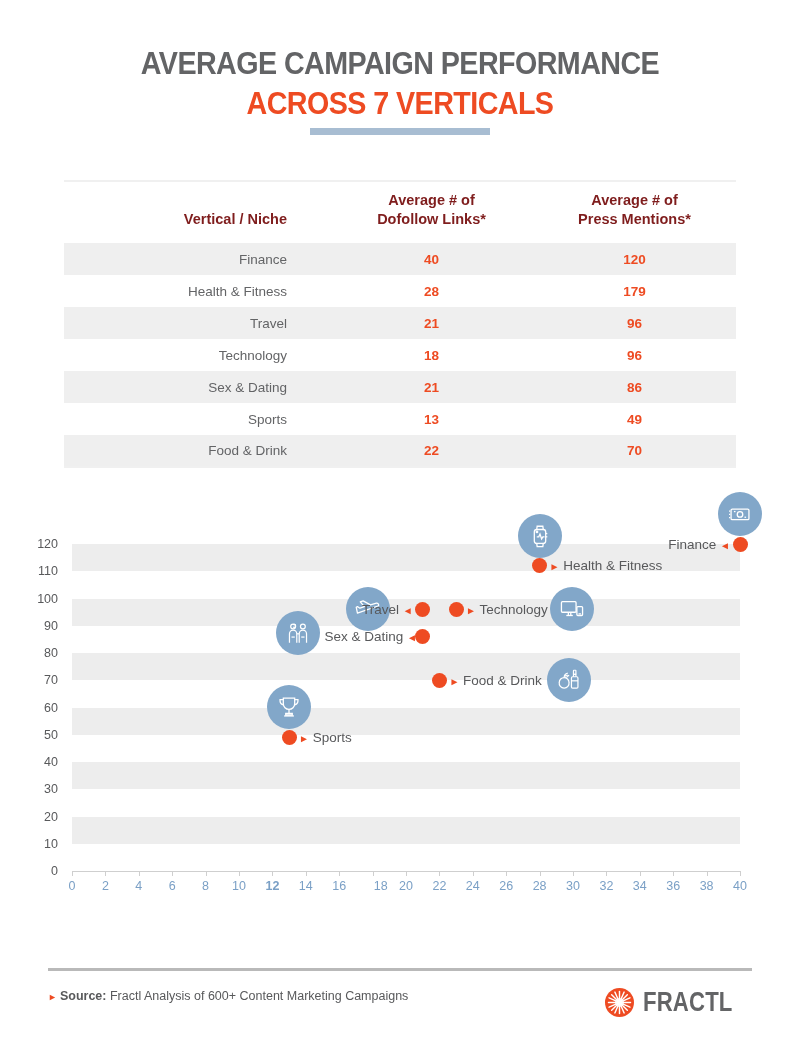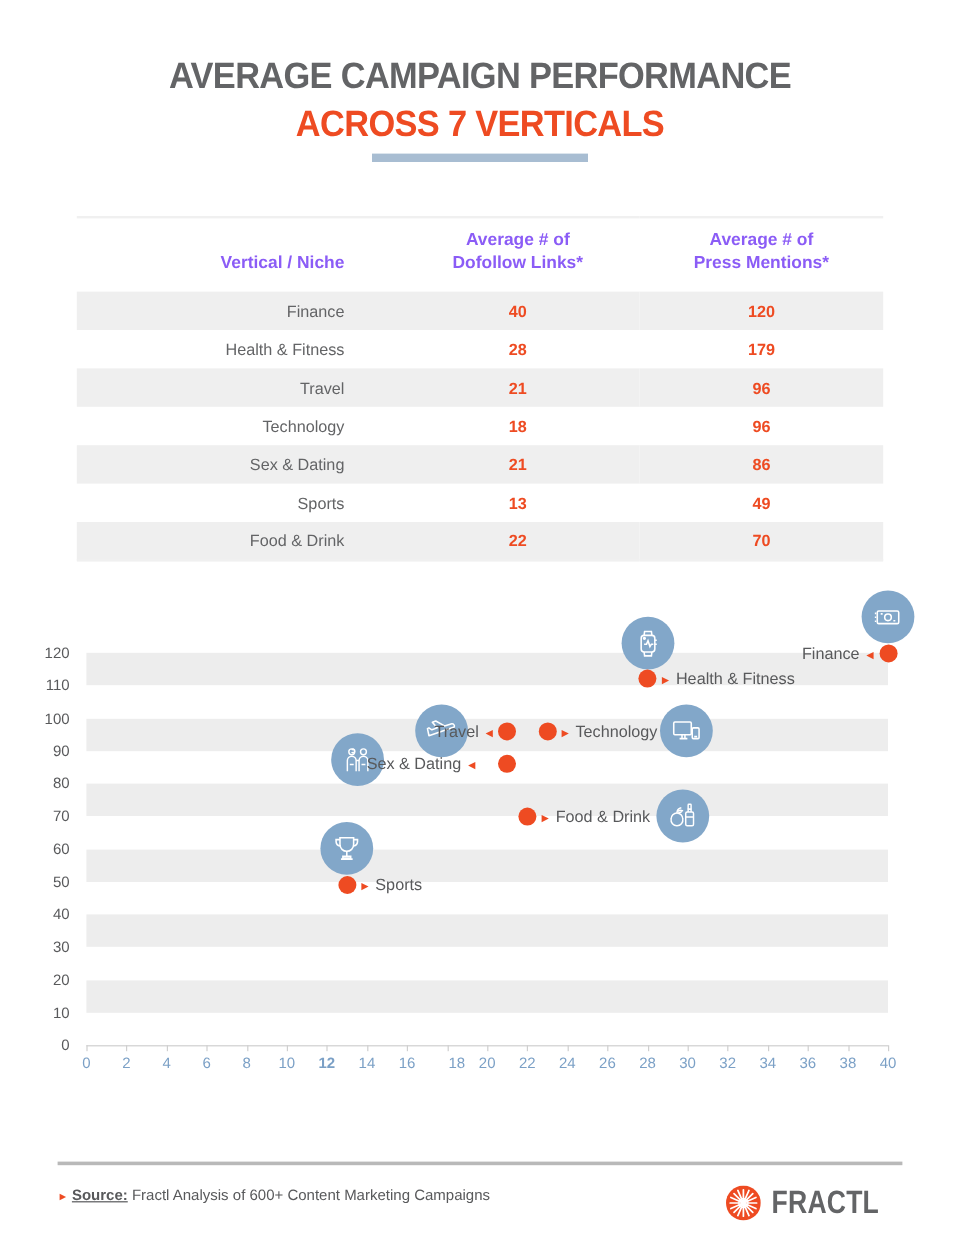--- a/index.html
+++ b/index.html
@@ -40,21 +40,21 @@
     height: 7px;
     background: #a8bdd2;
   }
 
   
   .table-wrap { position: absolute; top: 180px; left: 64px; width: 672px; }
   .tbl { width: 100%; border-collapse: collapse; }
   .tbl .toprule td { border-top: 2px solid #f0f0f0; height: 2px; padding: 0; }
   .tbl .botrule td { border-top: 2px solid #f0f0f0; height: 2px; padding: 0; }
   .tbl th {
-    color: #8b5cf6;
+    color: #7f1d1d;
     font-size: 14.5px;
     font-weight: bold;
     line-height: 19px;
     padding: 8px 0 14px 0;
     vertical-align: bottom;
   }
   .tbl th.c1 { width: 266px; text-align: right; padding-right: 43px; }
   .tbl th.c2 { width: 203px; text-align: center; }
   .tbl th.c3 { width: 203px; text-align: center; }
   .tbl td { font-size: 13.5px; height: 32px; }
@@ -162,21 +162,21 @@
     background: #b9b9b9;
   }
   .foot { position: absolute; left: 48px; top: 986px; width: 560px; }
   .foot-line {
     font-size: 12.5px;
     color: #58595b;
     line-height: 20px;
     white-space: nowrap;
   }
   .foot-line .bullet { color: #ee4b22; font-size: 9px; margin-right: 3px; }
-  .foot-line b { font-weight: bold; text-decoration: underline; }
+  .foot-line b { font-weight: bold; }
   .logo {
     position: absolute;
     right: 48px; top: 988px;
     display: flex; align-items: center; gap: 9px;
   }
   .logo-mark { width: 29px; height: 29px; }
   .logo-text {
     font-size: 27px;
     font-weight: bold;
     color: #636466;
@@ -323,21 +323,21 @@
             <svg viewBox="0 0 32 32" fill="none" stroke="#ffffff" stroke-width="1.6">
               <rect x="3" y="7" width="18" height="13" rx="1.2"></rect>
               <path d="M9 24 h8"></path>
               <path d="M11.5 20 v4 M14.5 20 v4"></path>
               <rect x="22" y="13" width="7" height="11" rx="1.2"></rect>
               <line x1="24" y1="22" x2="27" y2="22"></line>
             </svg>
           </span>
         </div>
         <div class="dot" style="left: 350.7px; top: 92.65px;"></div>
-        <div class="ptlabel" style="top: 92.65px; right: 342px; text-align: right;"><span>Sex &amp; Dating</span> <span class="arrow">◄</span></div>
+        <div class="ptlabel" style="top: 92.65px; right: 323px; text-align: right;"><span>Sex &amp; Dating</span> <span class="arrow">◄</span></div>
         <div class="icon-bubble" style="left: 225.7px; top: 88.65px;">
           <span>
             <svg viewBox="0 0 32 32" fill="none" stroke="#ffffff" stroke-width="1.5">
               <circle cx="10" cy="8" r="3"></circle>
               <circle cx="22" cy="8" r="3"></circle>
               <path d="M10 6.2 a1.6 1.6 0 0 1 3 1 a1.6 1.6 0 0 1 -3 1"></path>
               <path d="M5.5 28 v-11 a4.5 4.5 0 0 1 4.5 -4.5 a4.5 4.5 0 0 1 4.5 4.5 v11"></path>
               <path d="M17.5 28 v-11 a4.5 4.5 0 0 1 4.5 -4.5 a4.5 4.5 0 0 1 4.5 4.5 v11"></path>
               <path d="M14.5 17 h3"></path>
               <line x1="8" y1="21" x2="12" y2="21"></line>

